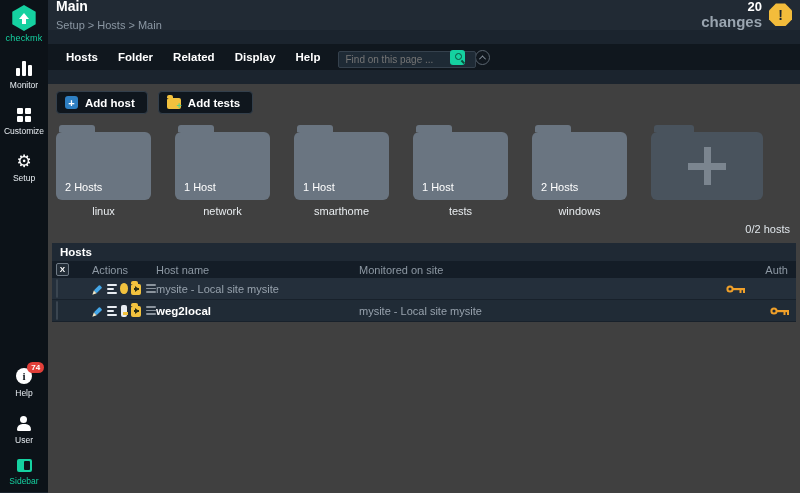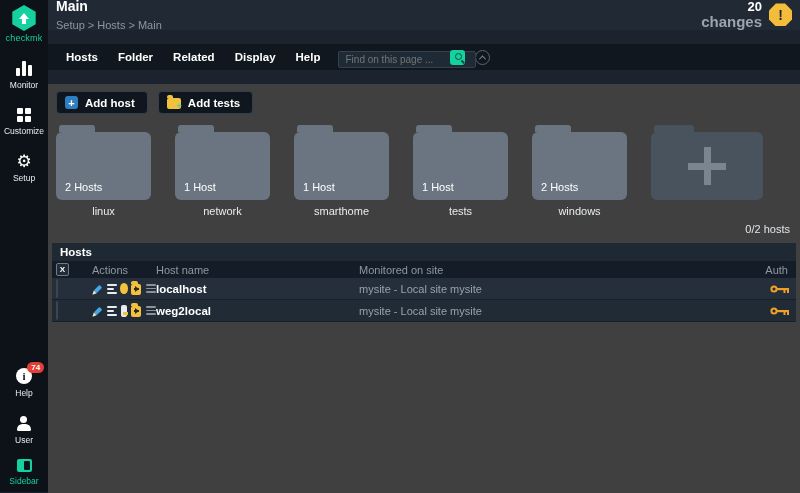--- a/index.html
+++ b/index.html
@@ -306,21 +306,20 @@
             <span class="icon-diagnose"></span>
             <span class="icon-folder-move">
                 <span class="tip"></span>
               </span>
             <span class="icon-burger">
                 <i></i>
                 <i></i>
                 <i></i>
               </span>
           </span>
-          <span class="host-name">localhost</span>
           <span class="site-cell">mysite - Local site mysite</span>
           <span class="auth-cell">
             <span class="icon-key">
               <svg width="20" height="10" viewBox="0 0 20 10">
                   <circle cx="4" cy="5" r="2.6" fill="none" stroke="#f0a029" stroke-width="2"></circle>
                   <rect x="7" y="4" width="12" height="2.2" fill="#f0a029"></rect>
                   <rect x="13.5" y="6" width="2" height="3" fill="#f0a029"></rect>
                   <rect x="17" y="6" width="2" height="3" fill="#f0a029"></rect>
                 </svg>
             </span>

